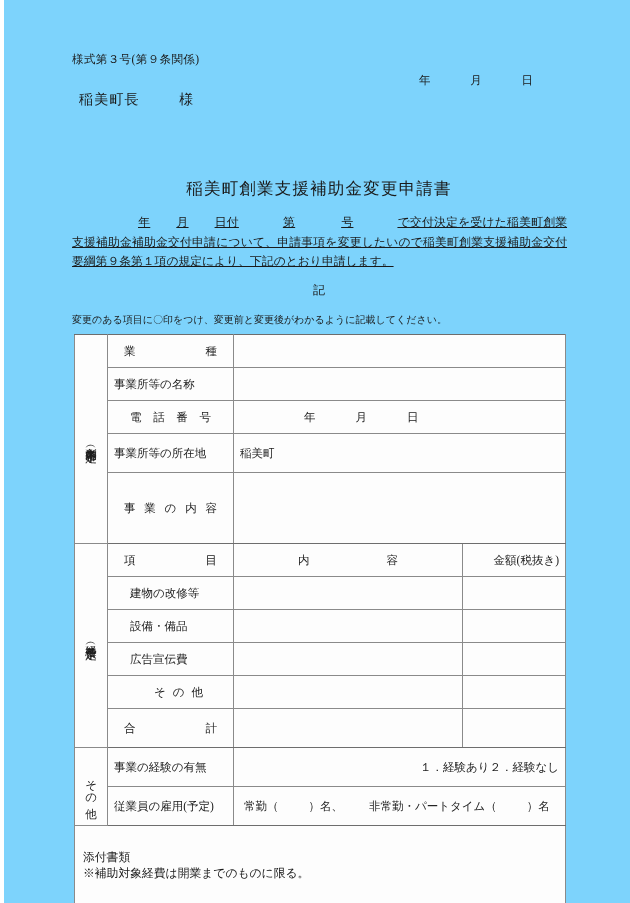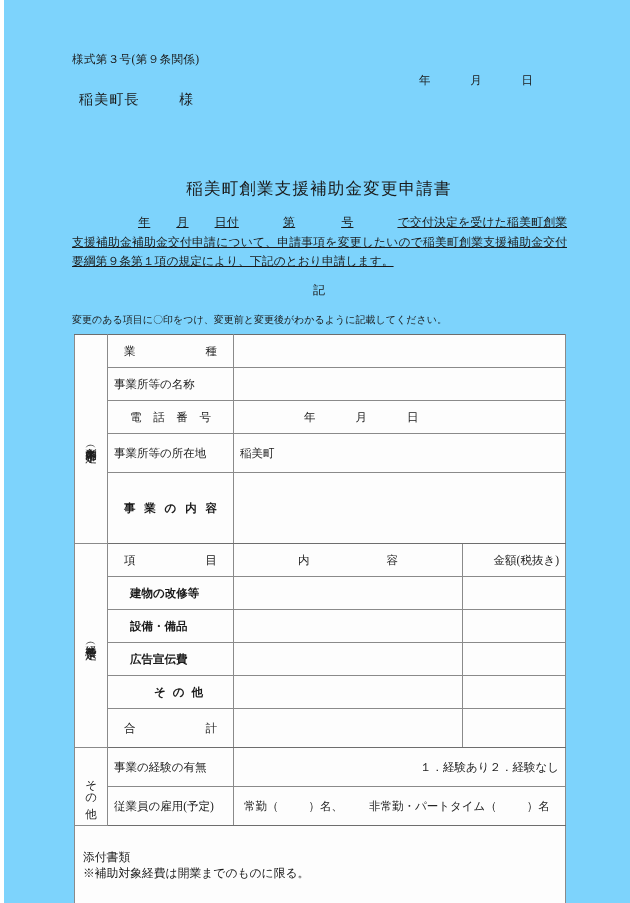--- a/index.html
+++ b/index.html
@@ -164,24 +164,24 @@
     text-align-last: justify;
     padding: 0 10px;
   }
   .spread-narrow {
     display: block;
     text-align: justify;
     text-align-last: justify;
     padding: 0 16px;
   }
   .ctr { text-align: center; }
-  .indent-item { padding-left: 22px !important; font-weight: bold; }
+  .indent-item { padding-left: 22px !important; }
 
   .r-normal { height: 24px; }
-  .r-tall   { height: 62px; font-weight: bold; }
+  .r-tall   { height: 62px; }
   .r-mid    { height: 30px; }
 
   .date-cells { white-space: nowrap; }
   .date-cells .g { display: inline-block; width: 40px; }
   .date-cells .lead { display: inline-block; width: 64px; }
 
   .exp-opt .o1 { display: inline-block; width: 96px; }
   .exp-opt { padding-left: 42px !important; white-space: nowrap; text-align: right; }
   .emp-line { padding-left: 10px !important; white-space: nowrap; }
   .emp-line .pg { display: inline-block; width: 30px; }

